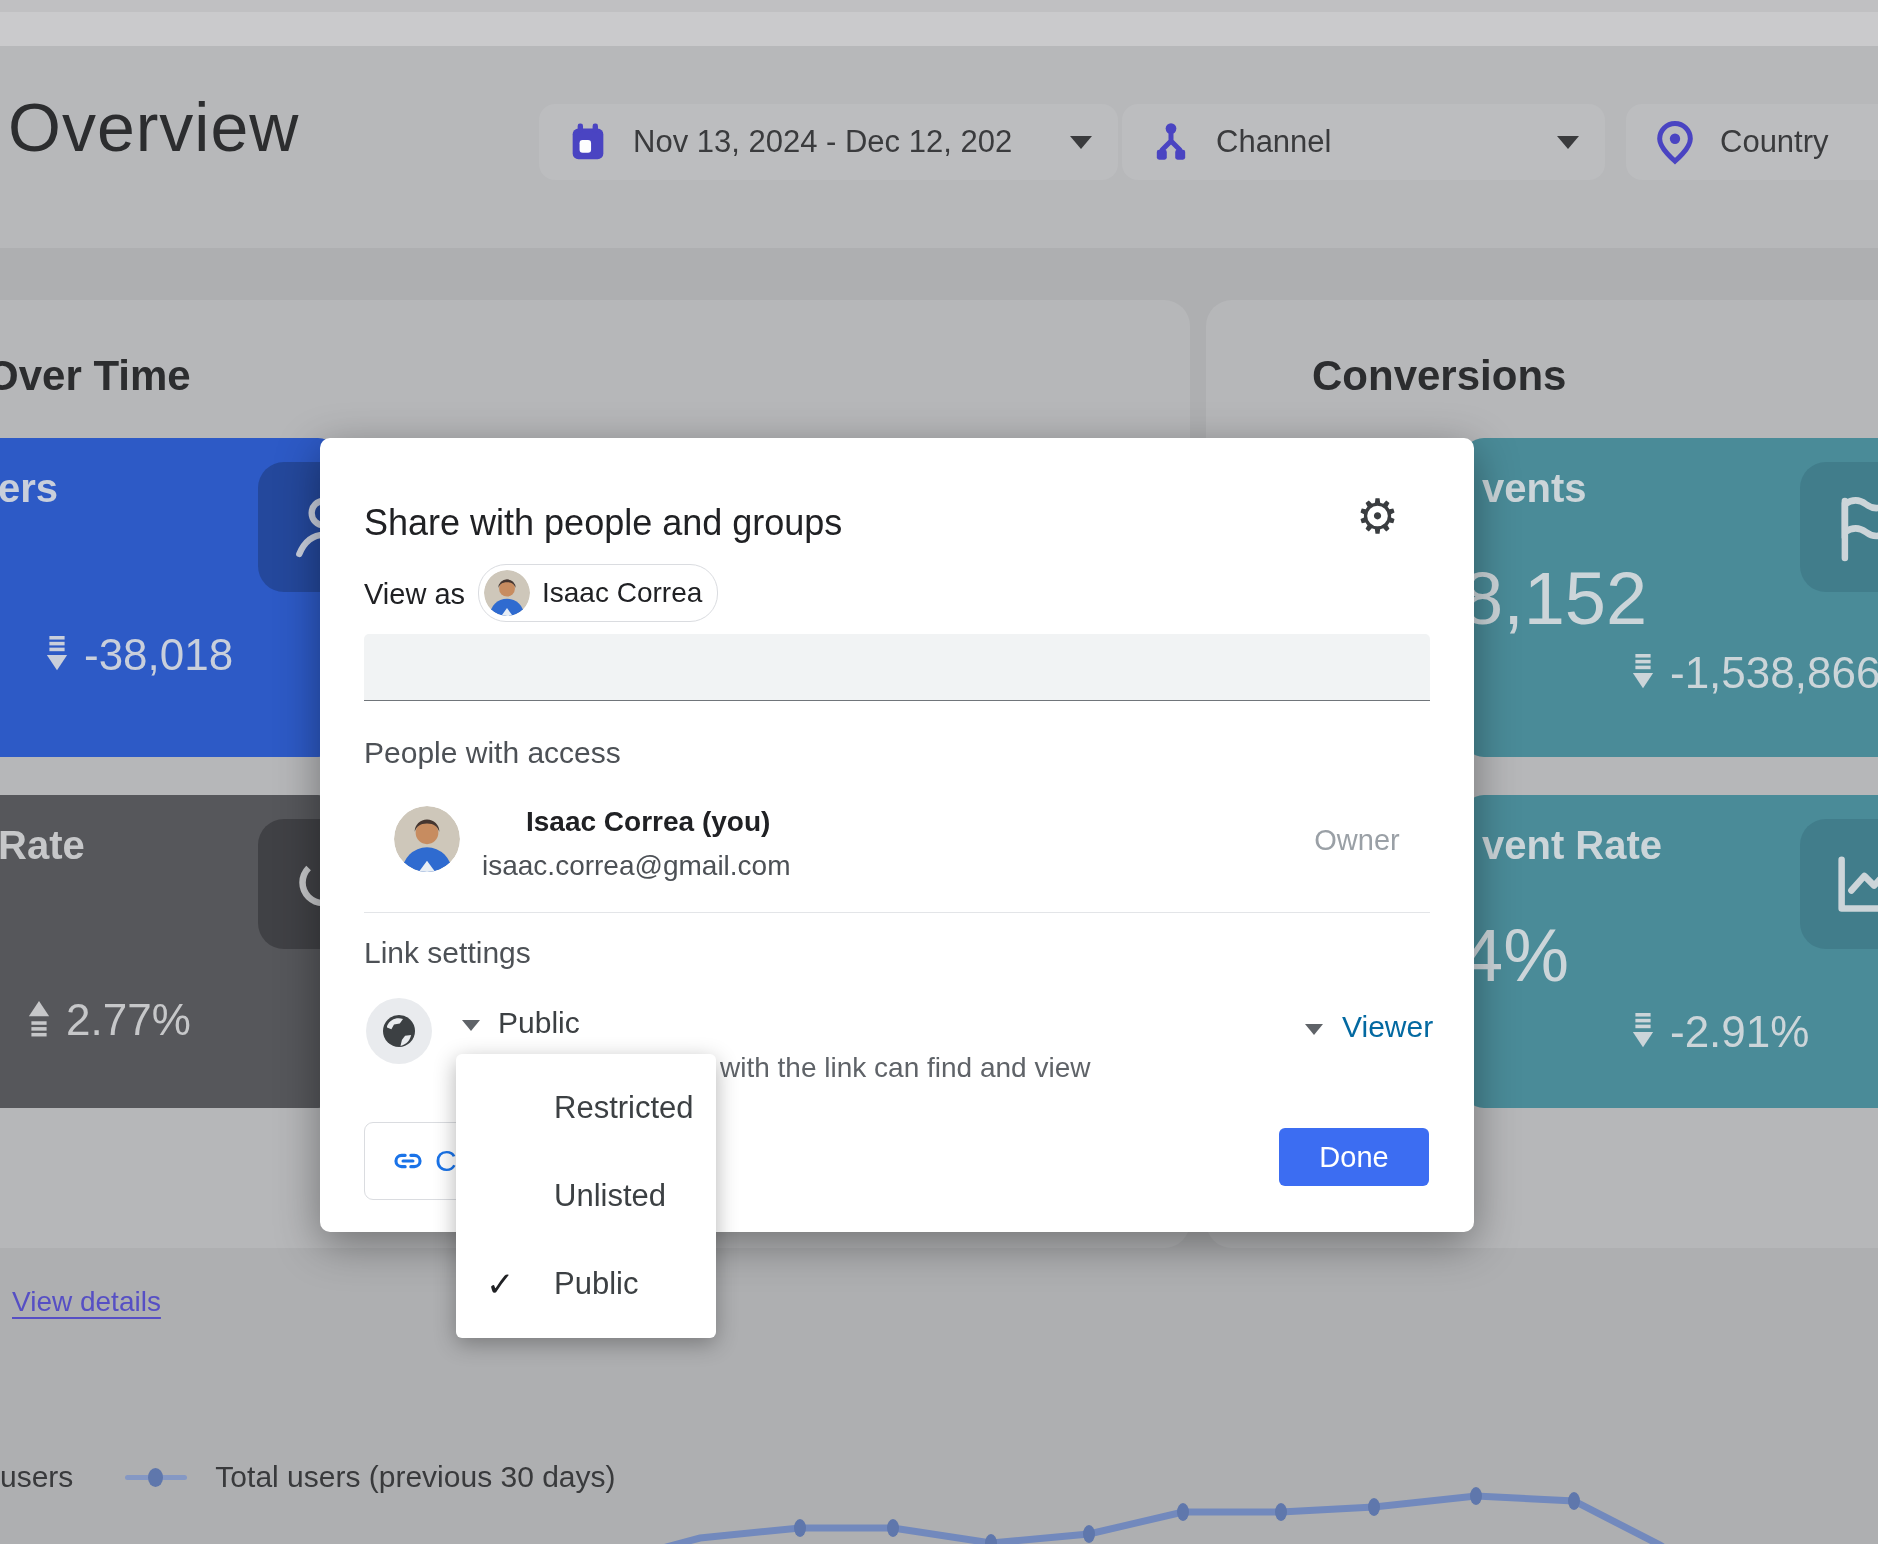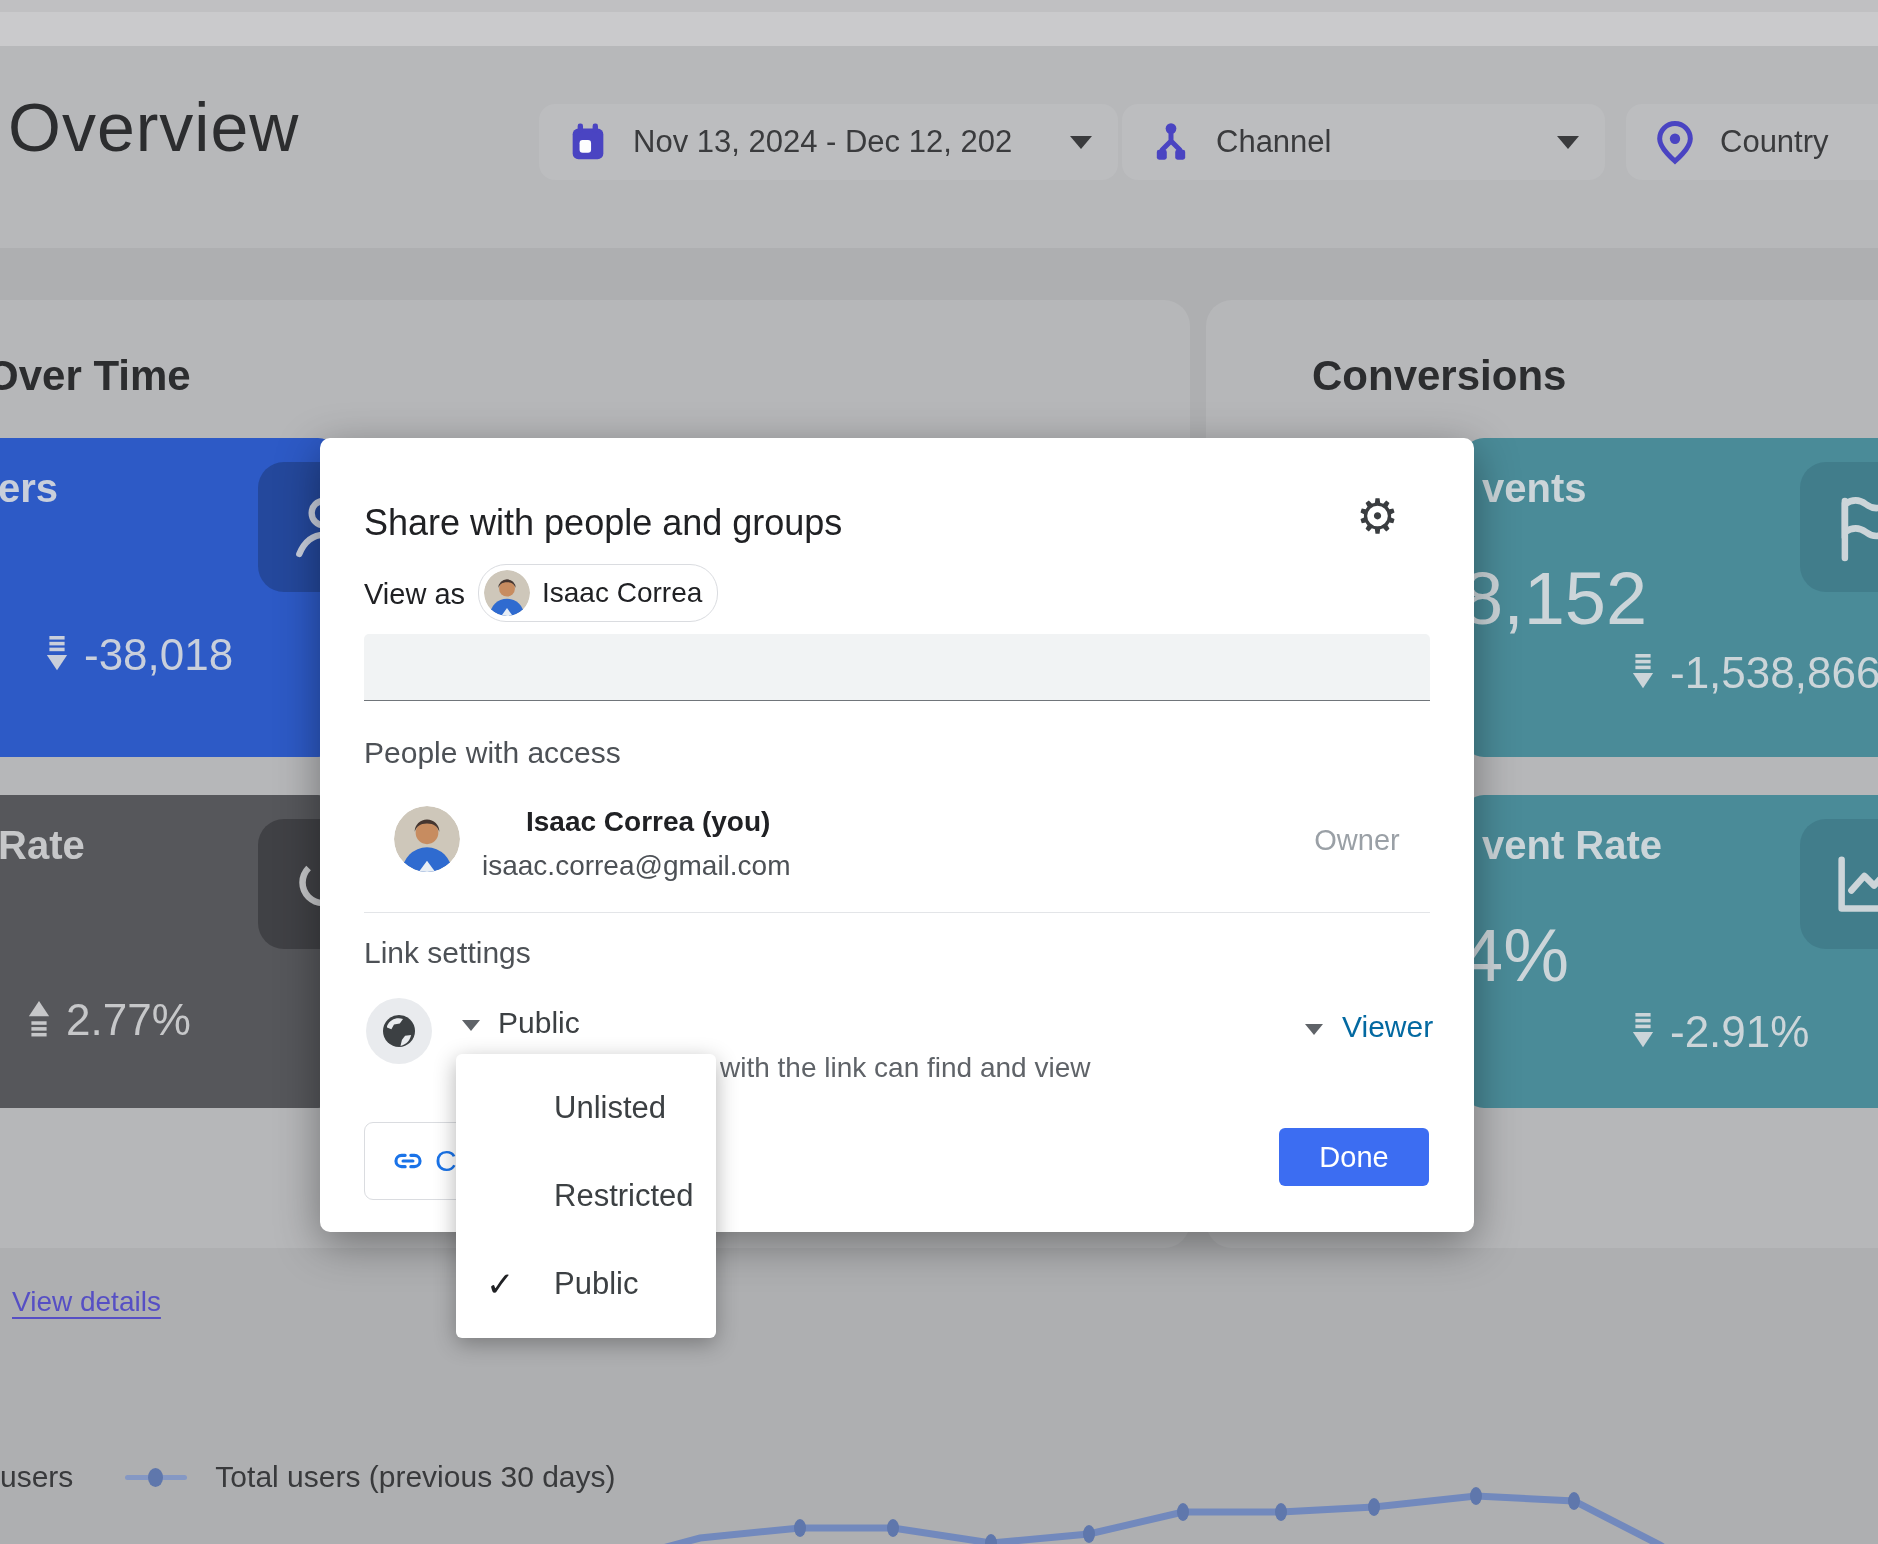--- a/index.html
+++ b/index.html
@@ -315,25 +315,25 @@
       </svg>
       <span>C</span>
     </button>
 
     <button class="abs done-btn">Done</button>
   </div>
 
   <div class="abs dropdown" id="dropdown-menu">
       <div class="dd-item">
         <span class="chk"></span>
-        <span class="lab">Unlisted</span>
+        <span class="lab">Restricted</span>
       </div>
       <div class="dd-item">
         <span class="chk"></span>
-        <span class="lab">Restricted</span>
+        <span class="lab">Unlisted</span>
       </div>
       <div class="dd-item">
         <span class="chk">✓</span>
         <span class="lab">Public</span>
       </div>
     </div>
 
 </div>
 
 </body></html>

